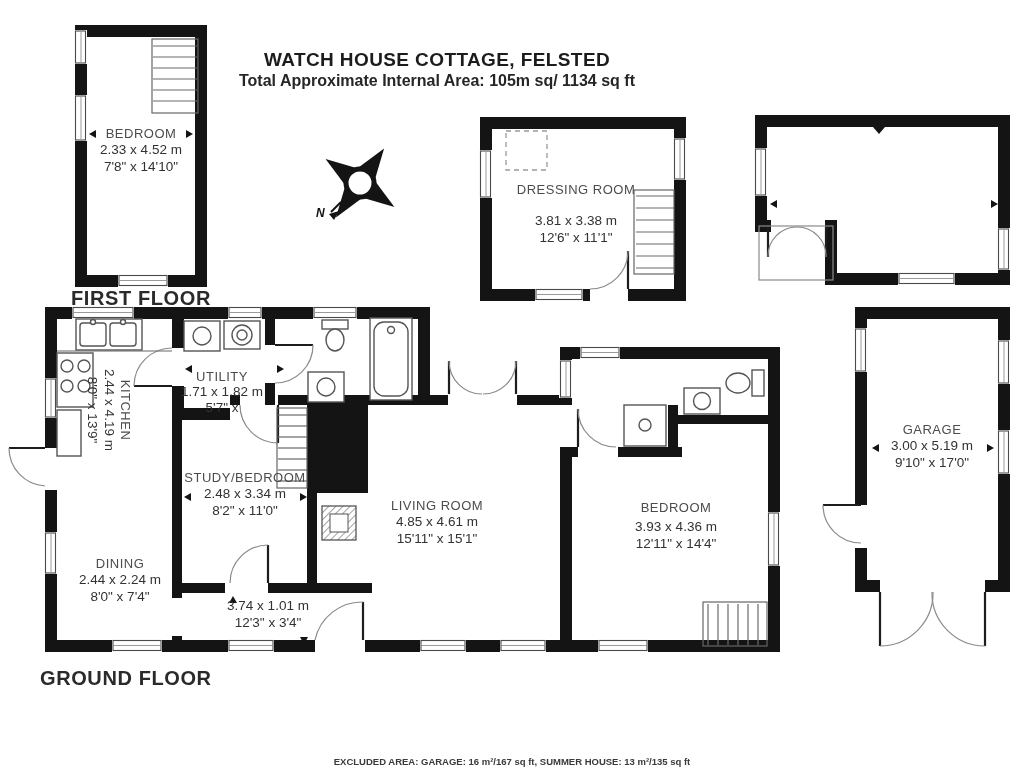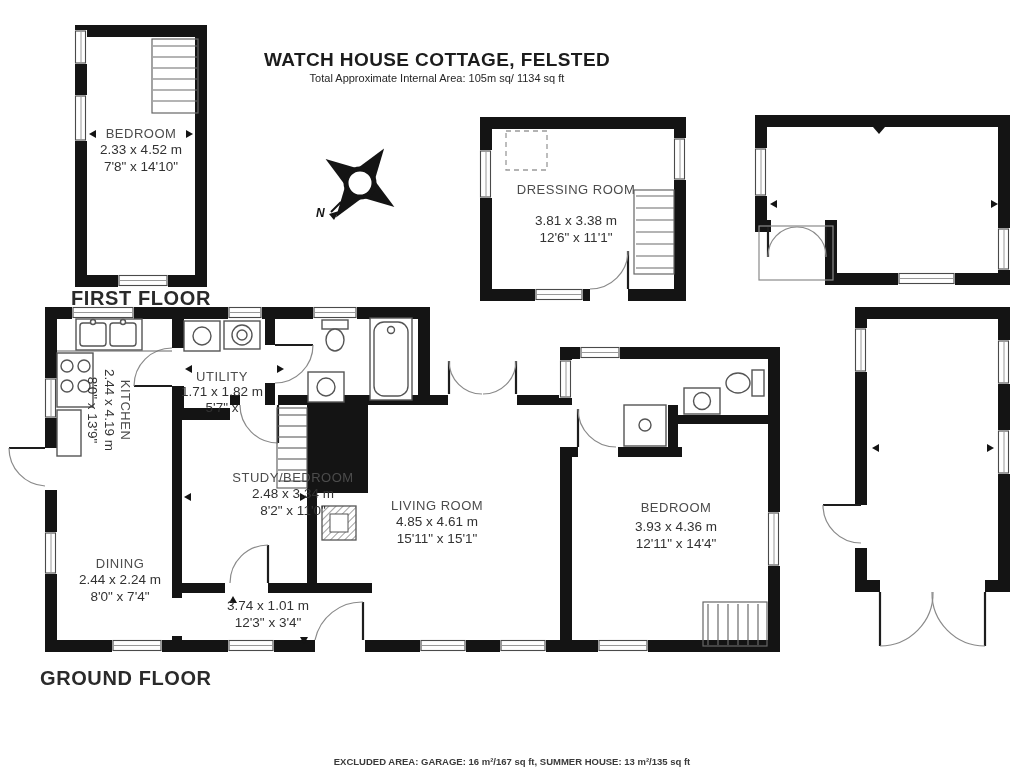--- a/index.html
+++ b/index.html
@@ -15,21 +15,21 @@
   .winbg{fill:#fff;}
   .winframe{fill:none;stroke:#4a4a4a;stroke-width:1.1;}
   .winmid{stroke:#9a9a9a;stroke-width:1;}
   .tread{stroke:#6a6a6a;stroke-width:1.2;}
   .tick{fill:#141414;}
   .dash{fill:none;stroke:#9a9a9a;stroke-width:1.3;stroke-dasharray:5 4;}
   
   .lbl{position:absolute;white-space:nowrap;color:#303030;}
   .center{transform:translateX(-50%);text-align:center;}
   .title{font-size:19px;font-weight:bold;letter-spacing:.4px;color:#1c1c1c;}
-  .subtitle{font-size:11px;font-weight:normal;color:#262626;}
+  .subtitle{font-size:16px;font-weight:bold;color:#262626;}
   .floor{font-size:20px;font-weight:600;letter-spacing:.6px;color:#2a2a2a;}
   .room-label{position:absolute;transform:translateX(-50%);text-align:center;}
   .room-label .rname{display:block;font-size:13px;line-height:16px;letter-spacing:.5px;color:#4c4c4c;}
   .room-label .rdim{display:block;font-size:13.5px;line-height:16.5px;color:#323232;}
   .room-label.vert{transform:translate(-50%,-50%) rotate(90deg);}
   .north{font-size:12px;font-weight:bold;font-style:italic;color:#111;}
   .footer1{font-size:9.5px;font-weight:bold;color:#3a3a3a;}
   .footer2{font-size:9.5px;color:#bcbcc2;}
 </style>
 </head>
@@ -396,21 +396,21 @@
   <span class="rdim">2.44 x 4.19 m</span>
   <span class="rdim">8'0" x 13'9"</span>
 </div>
 
 <div class="room-label" style="left:222px;top:345px;margin-top:24px;">
   <span class="rname" style="line-height:15px;">UTILITY</span>
   <span class="rdim" style="line-height:15.5px;">1.71 x 1.82 m</span>
   <span class="rdim" style="line-height:15.5px;">5'7" x</span>
 </div>
 
-<div class="room-label" style="left:245px;top:470px;margin-left:48px;">
+<div class="room-label" style="left:245px;top:470px;">
   <span class="rname">STUDY/BEDROOM</span>
   <span class="rdim">2.48 x 3.34 m</span>
   <span class="rdim">8'2" x 11'0"</span>
 </div>
 
 <div class="room-label" style="left:120px;top:556px;">
   <span class="rname">DINING</span>
   <span class="rdim">2.44 x 2.24 m</span>
   <span class="rdim">8'0" x 7'4"</span>
 </div>
@@ -425,16 +425,21 @@
   <span class="rdim">4.85 x 4.61 m</span>
   <span class="rdim">15'11" x 15'1"</span>
 </div>
 
 <div class="room-label" style="left:676px;top:500px;">
   <span class="rname">BEDROOM</span>
   <span class="rdim" style="margin-top:3px;">3.93 x 4.36 m</span>
   <span class="rdim">12'11" x 14'4"</span>
 </div>
 
+<div class="room-label" style="left:932px;top:422px;">
+  <span class="rname">GARAGE</span>
+  <span class="rdim">3.00 x 5.19 m</span>
+  <span class="rdim">9'10" x 17'0"</span>
+</div>
 
 <div class="lbl footer1 center" style="left:512px;top:724px;margin-top:32px;">EXCLUDED AREA: GARAGE: 16 m²/167 sq ft, SUMMER HOUSE: 13 m²/135 sq ft</div>
 
 </div>
 
 </body></html>

